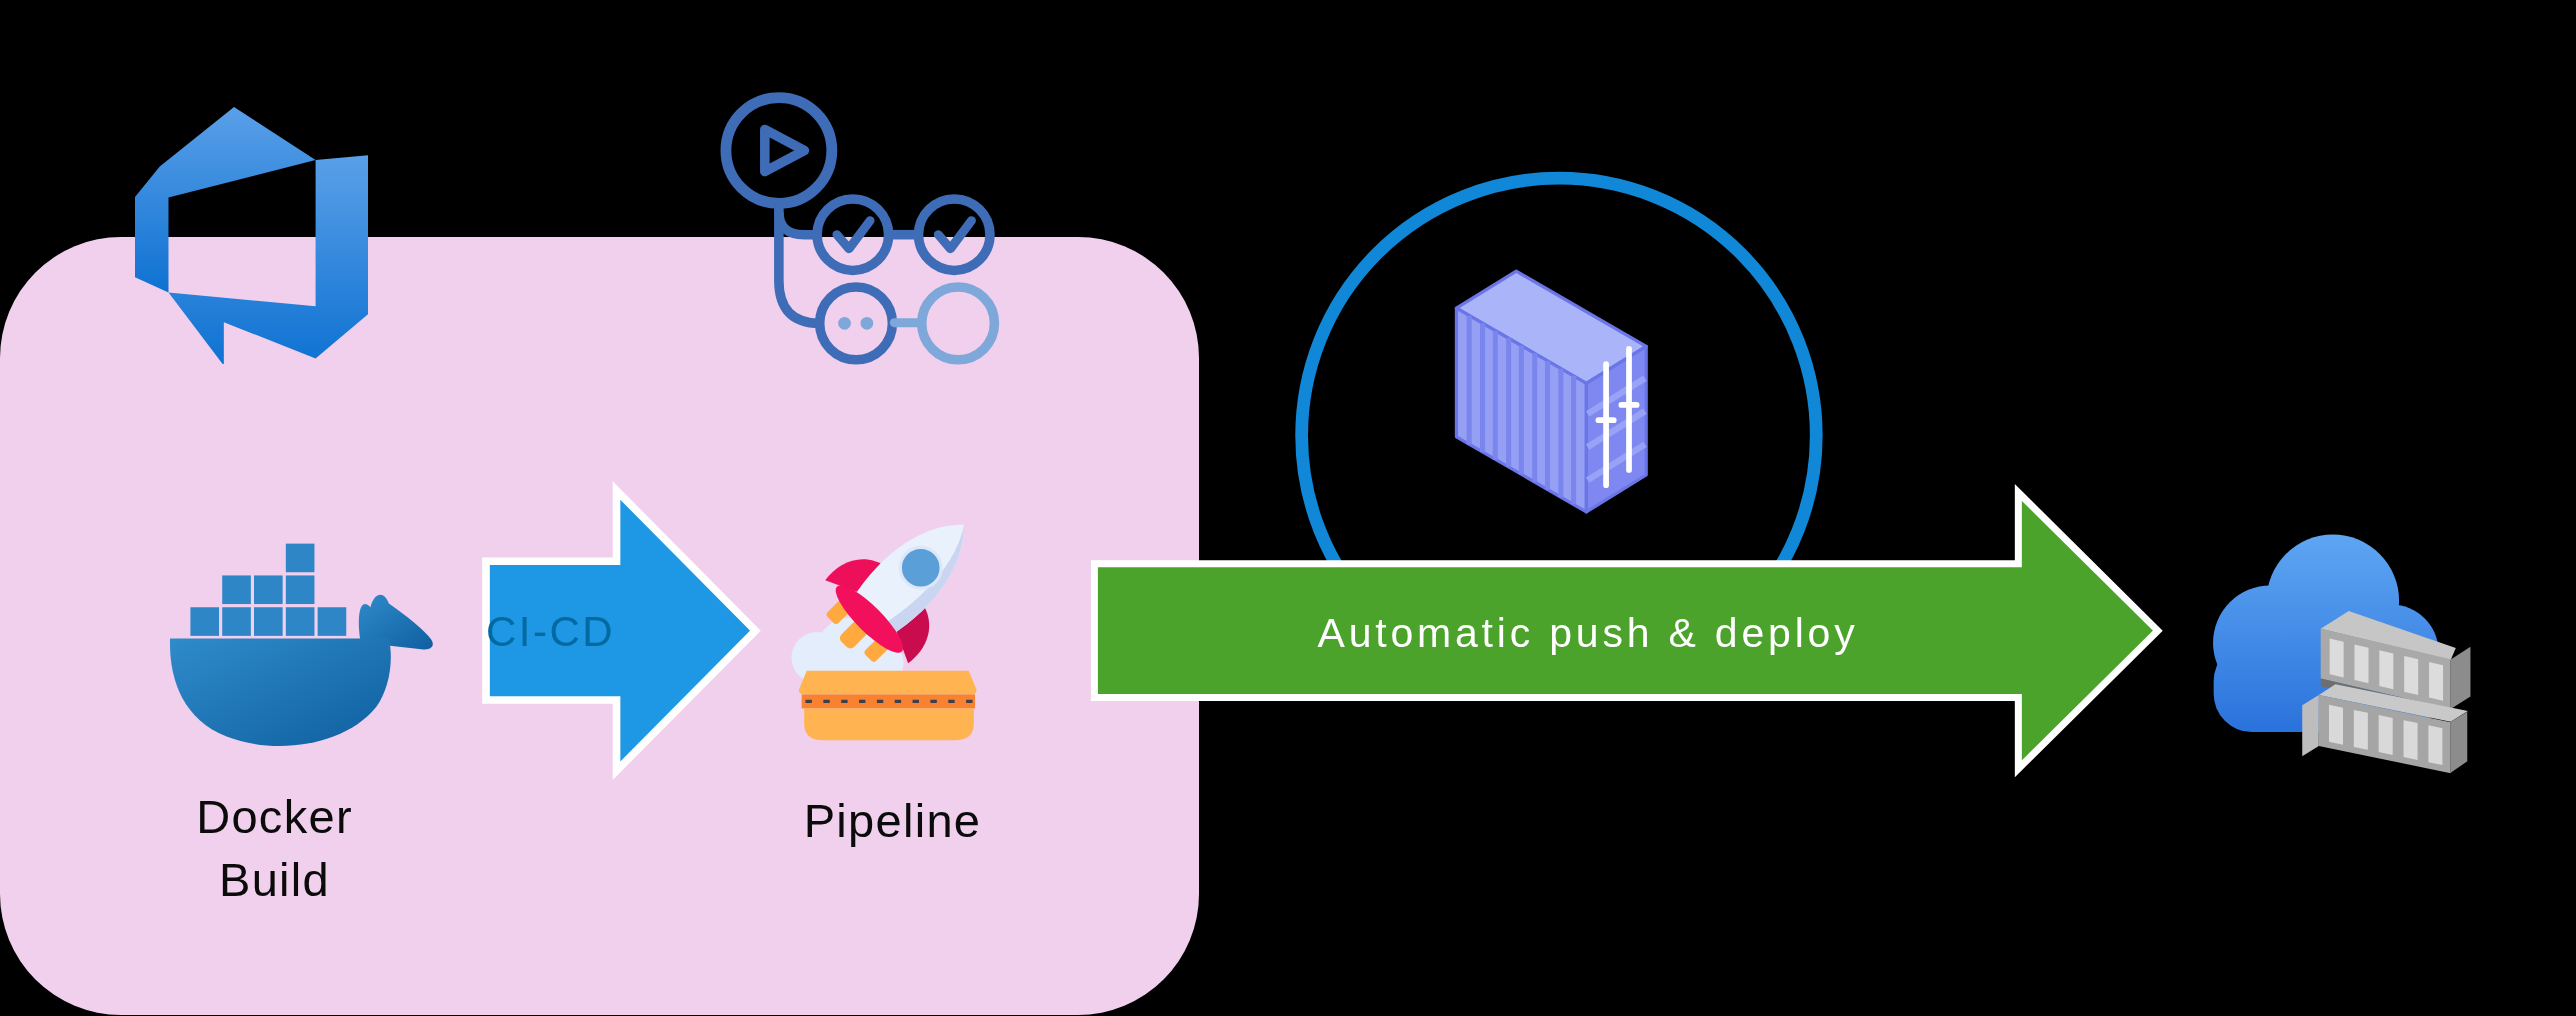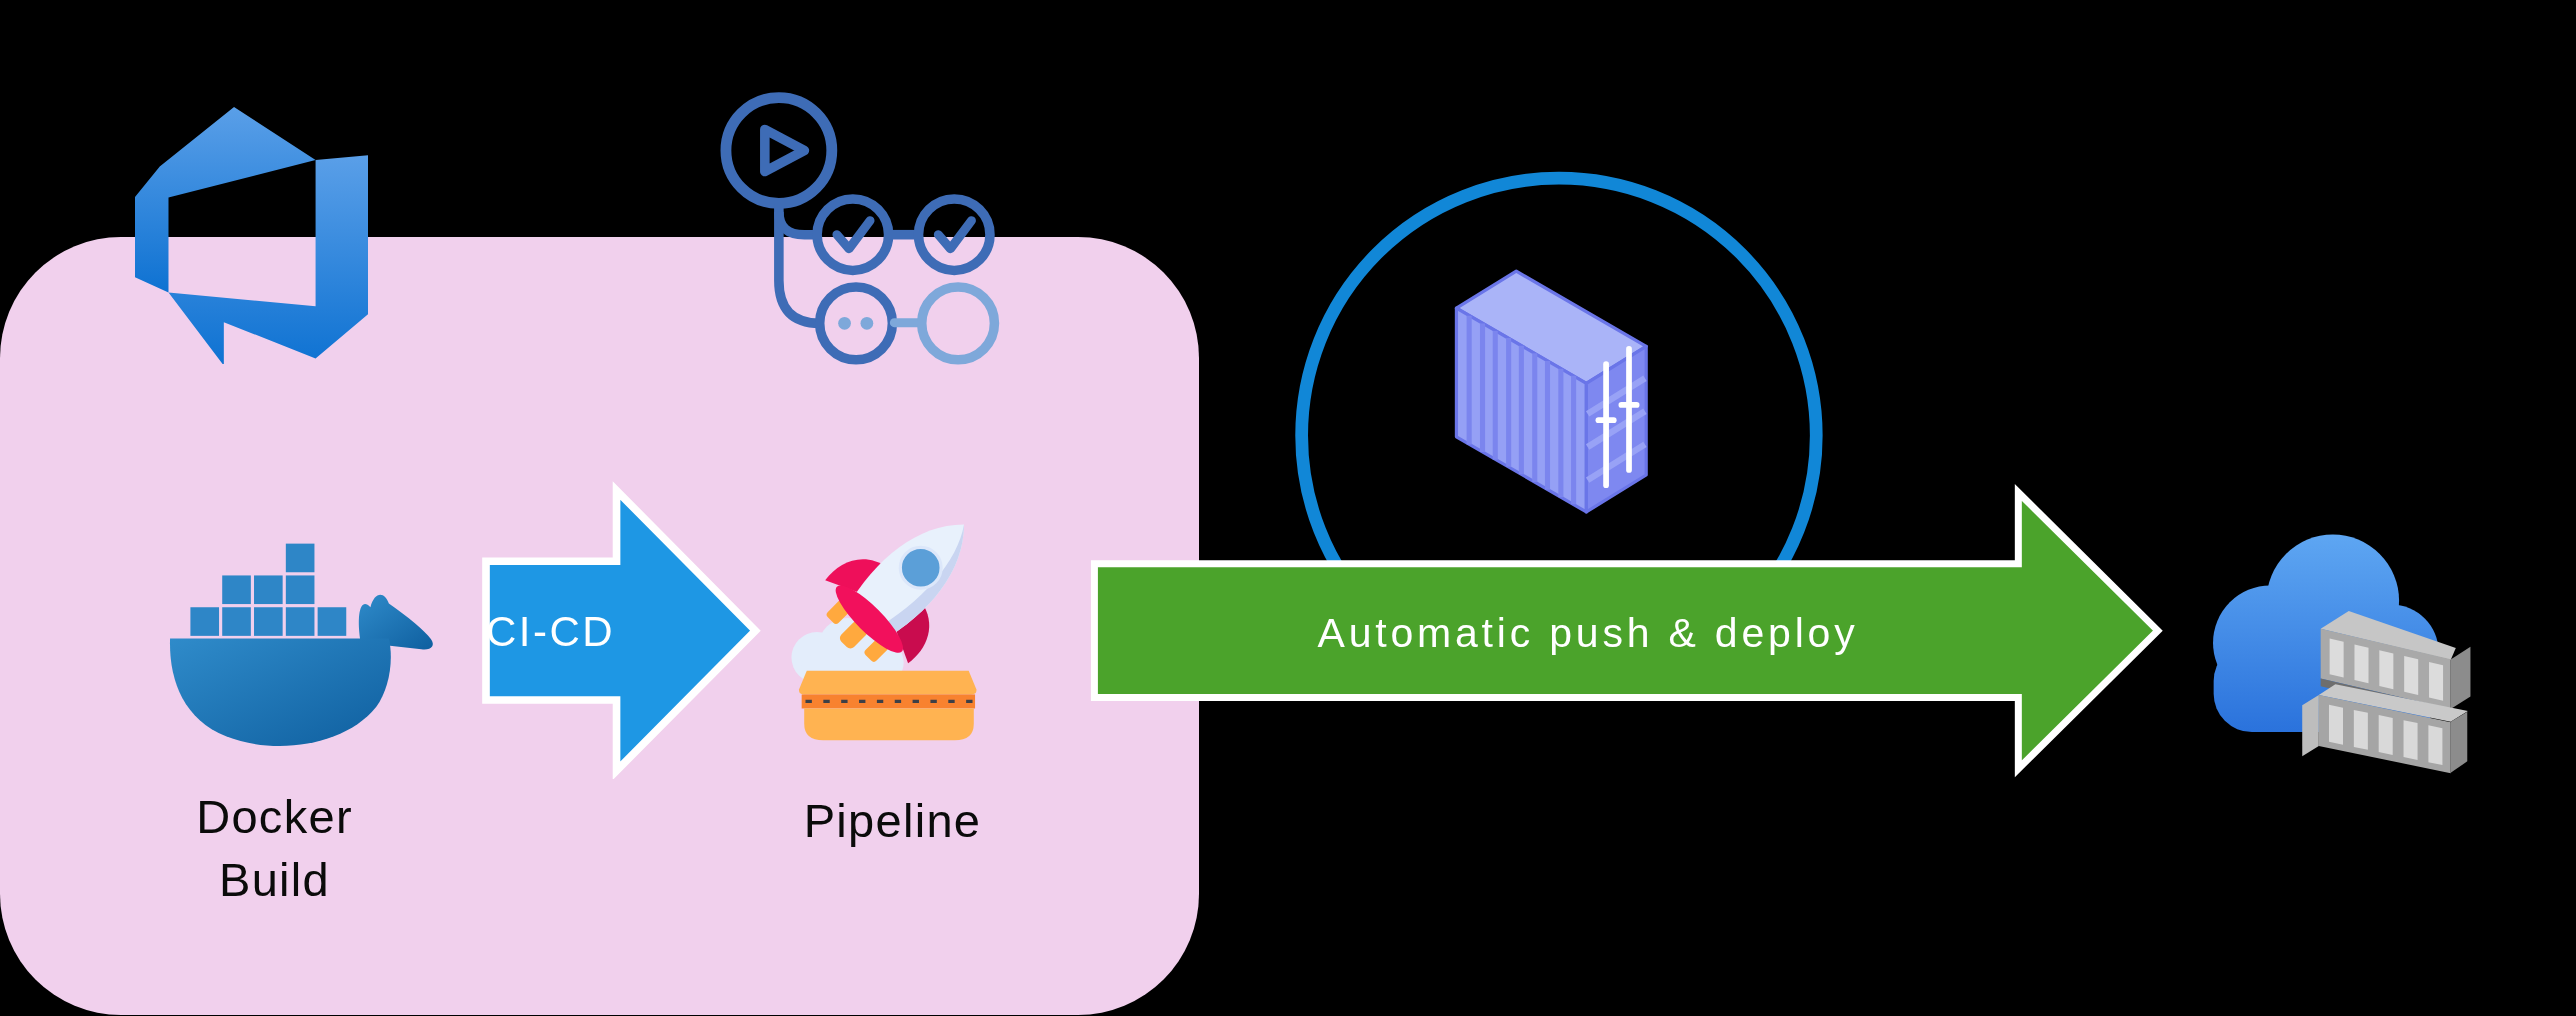--- a/index.html
+++ b/index.html
@@ -12,21 +12,21 @@
   #stage-box {
     position:absolute; left:0px; top:237px; width:1199px; height:778px;
     background:#f1d0ed; border-radius:121px;
   }
   .label {
     position:absolute; color:#0b0b0b; text-align:center;
     font-family:"Liberation Sans", sans-serif;
   }
   #docker-label  { left:147px;  top:785px; width:255px;  font-size:47px; line-height:63px; letter-spacing:1.3px; }
   #pipeline-label{ left:765px; top:792px; width:255px;  font-size:47px; line-height:57px; letter-spacing:1.3px; }
-  #cicd-label    { left:482px;  top:609px;  width:137px;  font-size:42px; line-height:46px; letter-spacing:2.5px; color:#ffffff; }
+  #cicd-label    { left:482px;  top:609px;  width:137px;  font-size:42px; line-height:46px; letter-spacing:2.5px; color:#0369a1; }
   #deploy-label  { left:1142px; top:611px;  width:892px; font-size:41px; line-height:45px; letter-spacing:3.8px; color:#ffffff;text-align:center; }
   svg { display:block; }
 </style>
 </head>
 <body>
 
 <div id="canvas">
 
   <div id="stage-box"></div>
 

